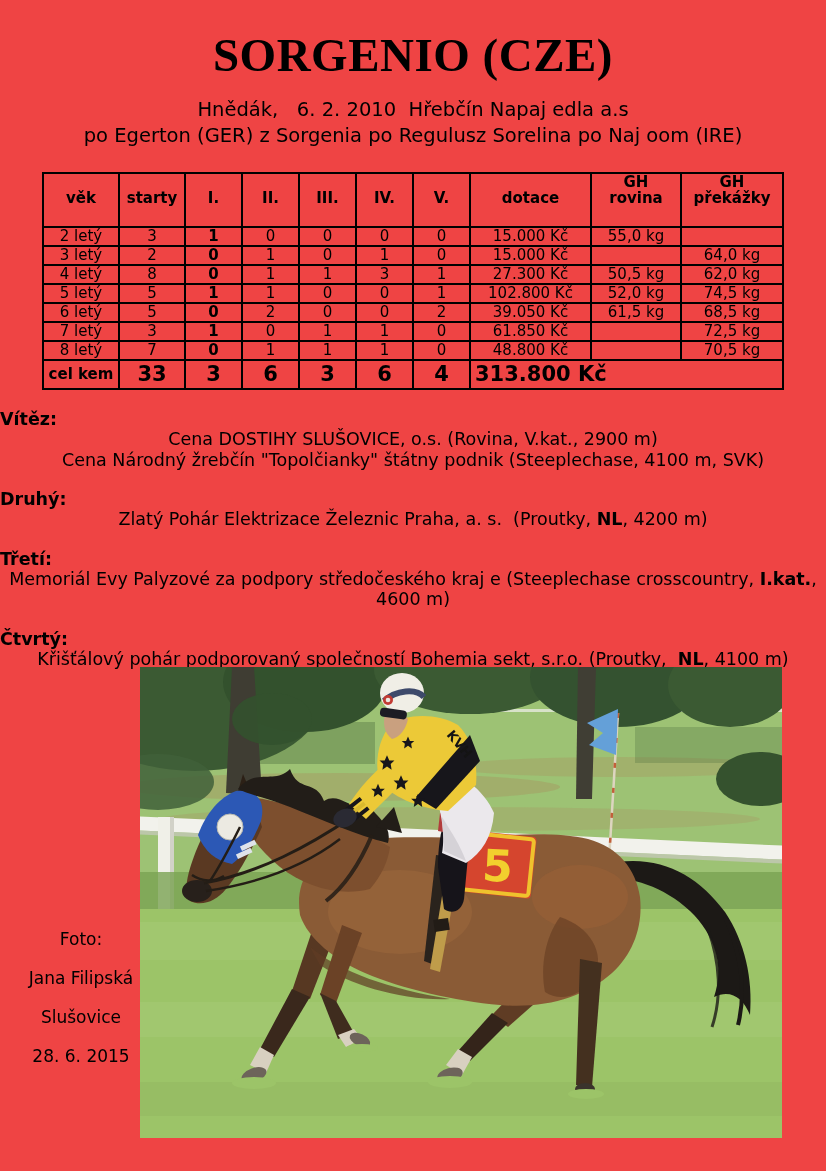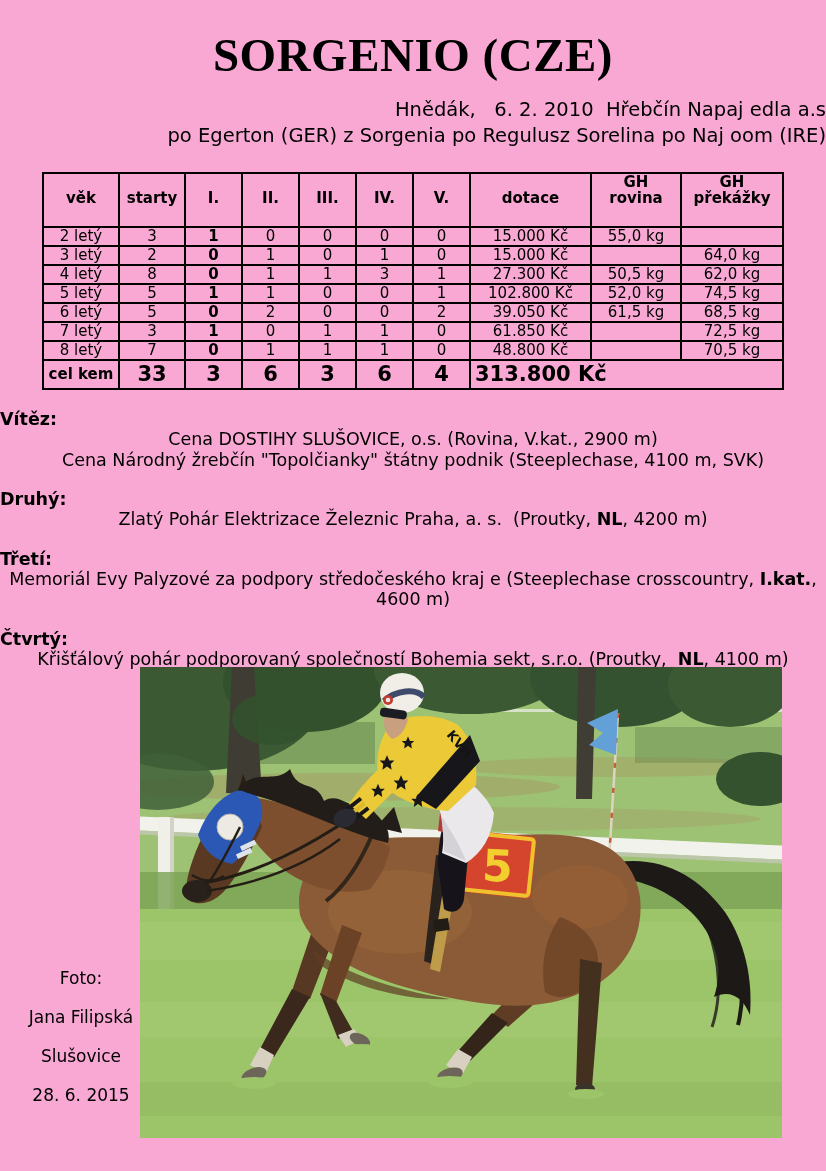--- a/index.html
+++ b/index.html
@@ -1,38 +1,38 @@
 <!DOCTYPE html>
 <html><head>
 <meta charset="utf-8">
 <style>
   html,body{margin:0;padding:0;background:#ffffff;}
-  .page{position:relative;width:826px;height:1171px;background:#f9a8d4;color:#000;
+  .page{position:relative;width:826px;height:1171px;background:#ef4444;color:#000;
         font-family:"DejaVu Sans","Liberation Sans",sans-serif;overflow:hidden;}
   .title{font-family:"Liberation Serif","DejaVu Serif",serif;font-weight:bold;
          font-size:47px;text-align:center;padding-top:28px;letter-spacing:0.5px;}
-  .subtitle{margin-top:15px;text-align:right;font-size:19.5px;line-height:26px;}
+  .subtitle{margin-top:15px;text-align:center;font-size:19.5px;line-height:26px;}
   .pre{white-space:pre-wrap;}
   table.stats{border-collapse:collapse;table-layout:fixed;width:740px;margin:23px auto 0;}
   table.stats th,table.stats td{border:2px solid #000;font-size:15px;text-align:center;
          padding:0 3px;overflow:hidden;}
   table.stats th{font-weight:bold;vertical-align:bottom;white-space:pre-line;
          height:32px;line-height:16px;padding-bottom:20px;}
   table.stats td{height:17px;line-height:17px;}
   td.money{text-align:right;padding-right:6px;}
   td.kg{text-align:center;}
   .bold{font-weight:bold;}
   tr.total td{height:27px;line-height:27px;font-weight:bold;font-size:21px;}
   tr.total td.lbl{font-size:15px;}
   tr.total td.money-total{text-align:left;padding-left:4px;font-size:21px;}
   .section-heading{margin-top:19px;text-align:left;font-weight:bold;font-size:17.5px;line-height:20px;}
   .section-line{text-align:center;font-size:17.5px;line-height:20.5px;}
   .b{font-weight:bold;}
   .photo-wrap{position:absolute;left:140px;top:667px;width:642px;height:471px;}
-  .photo-caption{position:absolute;left:22px;top:968px;width:118px;text-align:center;font-size:17px;}
+  .photo-caption{position:absolute;left:22px;top:929px;width:118px;text-align:center;font-size:17px;}
   .cap-line{margin-bottom:19px;}
 </style>
 </head>
 <body>
 
 <div class="page">
 
   <div class="title">SORGENIO (CZE)</div>
 
   <div class="subtitle">

